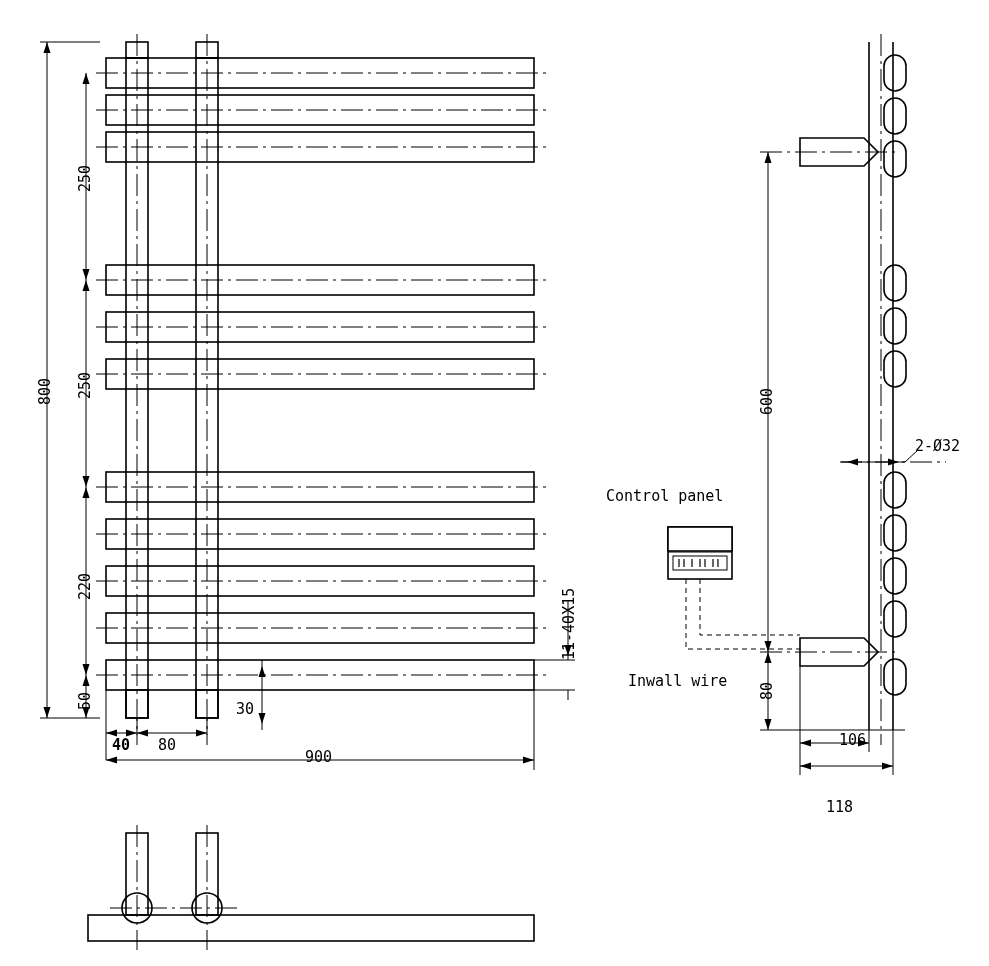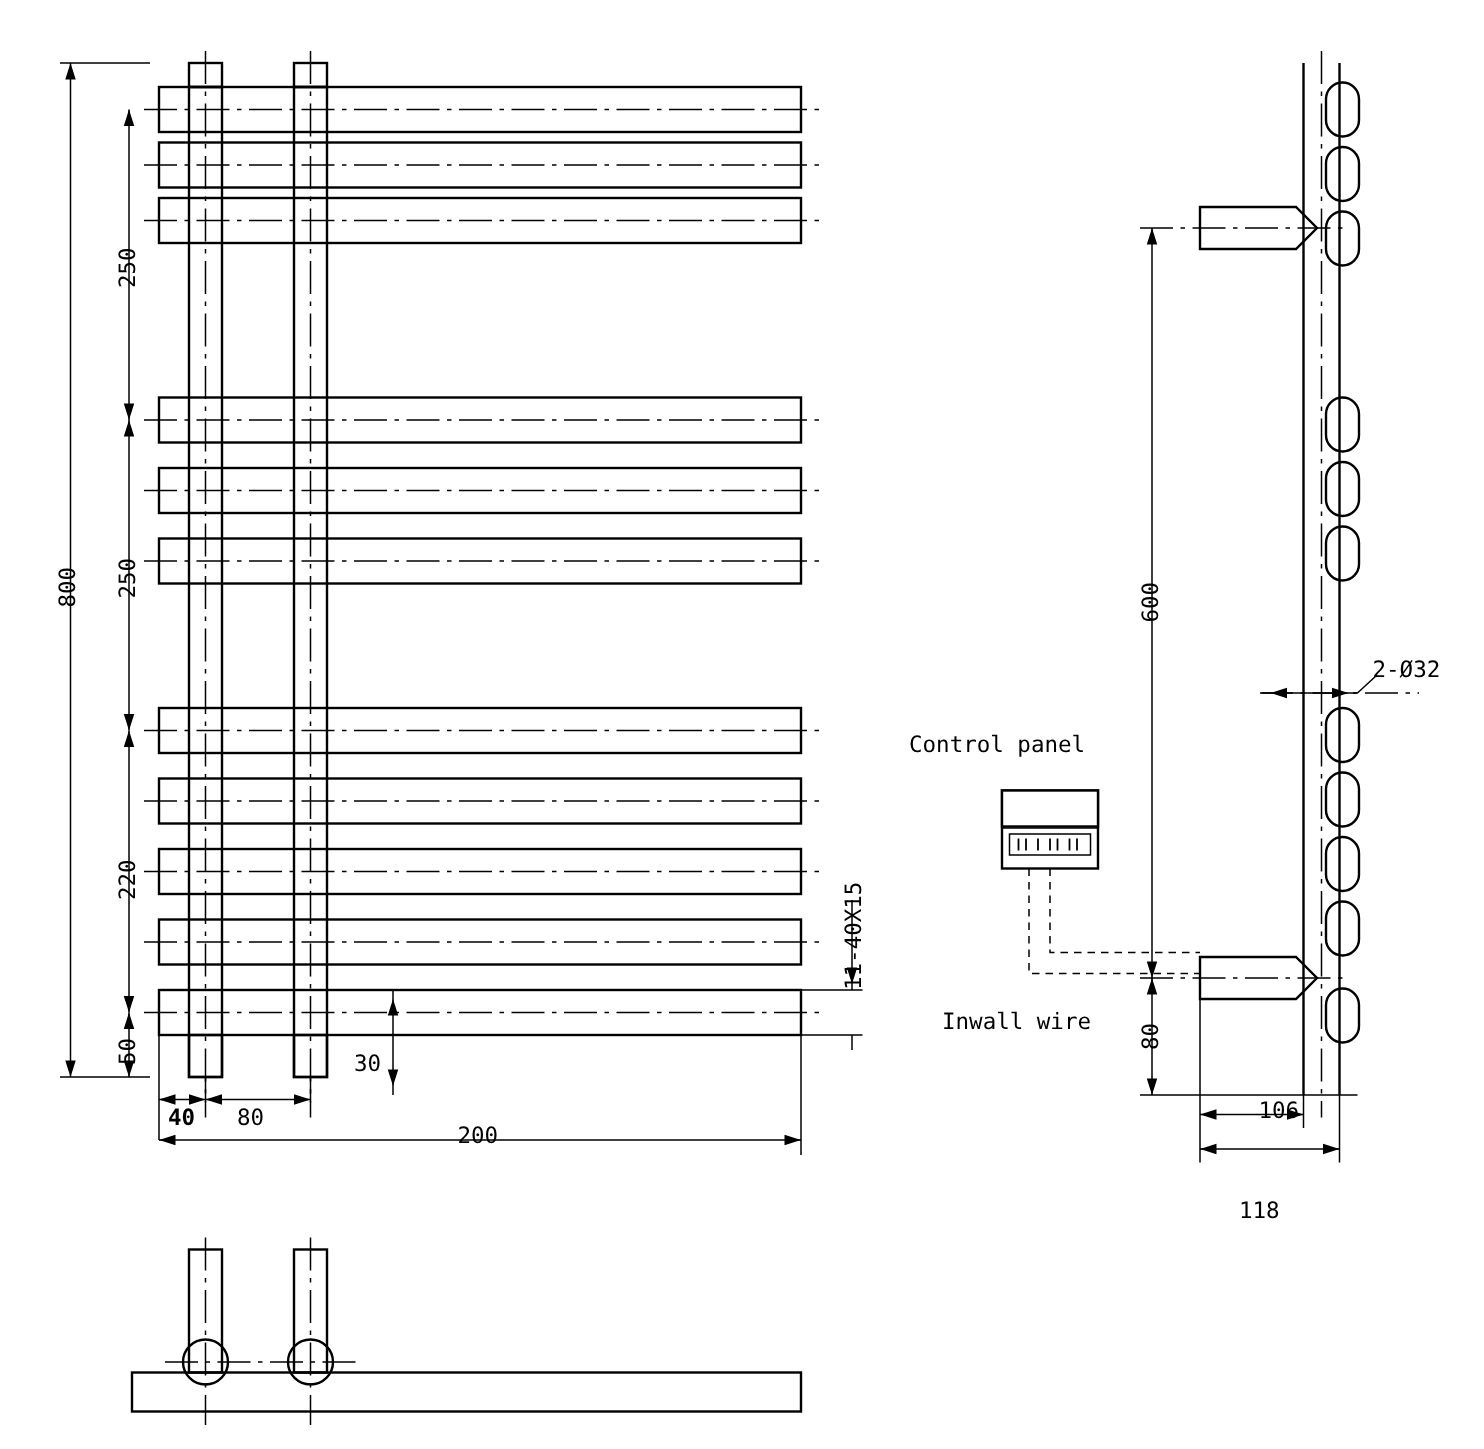--- a/index.html
+++ b/index.html
@@ -204,21 +204,21 @@
 
   <div class="lbl rot" style="left:36px;top:405px;">800</div>
   <div class="lbl rot" style="left:76px;top:192px;">250</div>
   <div class="lbl rot" style="left:76px;top:399px;">250</div>
   <div class="lbl rot" style="left:76px;top:600px;">220</div>
   <div class="lbl rot" style="left:76px;top:710px;">50</div>
 
   <div class="lbl" style="left:112px;top:736px;font-weight:bold;">40</div>
   <div class="lbl" style="left:158px;top:736px;">80</div>
   <div class="lbl" style="left:236px;top:700px;">30</div>
-  <div class="lbl" style="left:305px;top:748px;">200</div>
+  <div class="lbl" style="left:305px;top:748px;">900</div>
 
   <div class="lbl rot" style="left:560px;top:660px;">11-40X15</div>
 
   <div class="lbl rot" style="left:758px;top:415px;">600</div>
   <div class="lbl rot" style="left:758px;top:700px;">80</div>
   <div class="lbl" style="left:826px;top:731px;margin-left:13px;">106</div>
   <div class="lbl" style="left:826px;top:798px;">118</div>
   <div class="lbl" style="left:915px;top:437px;">2-Ø32</div>
 
   <div class="lbl title" style="left:606px;top:487px;">Control panel</div>

